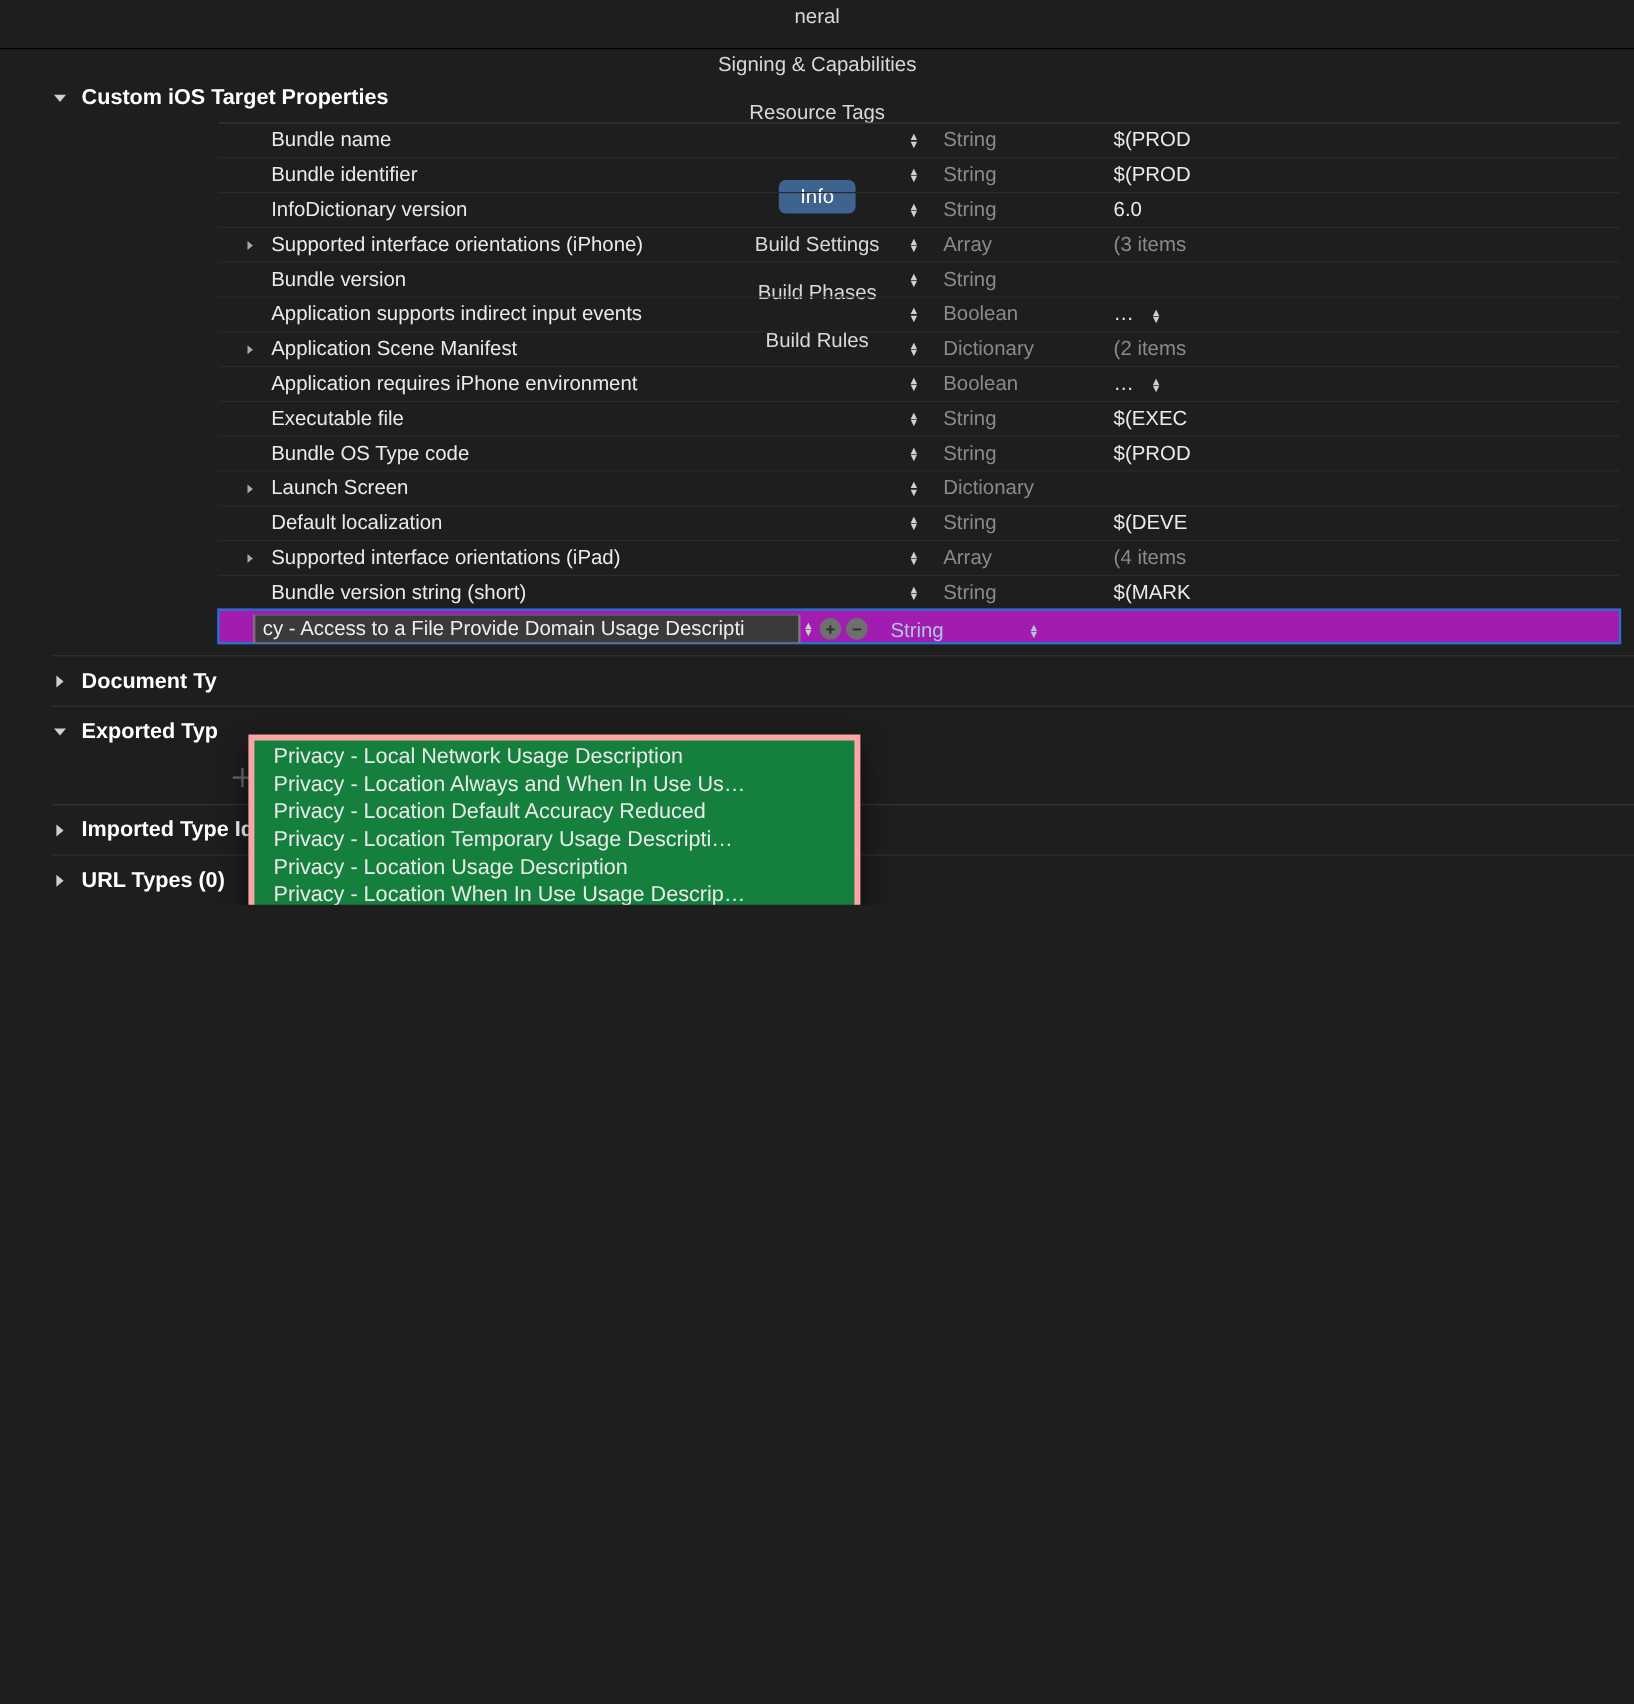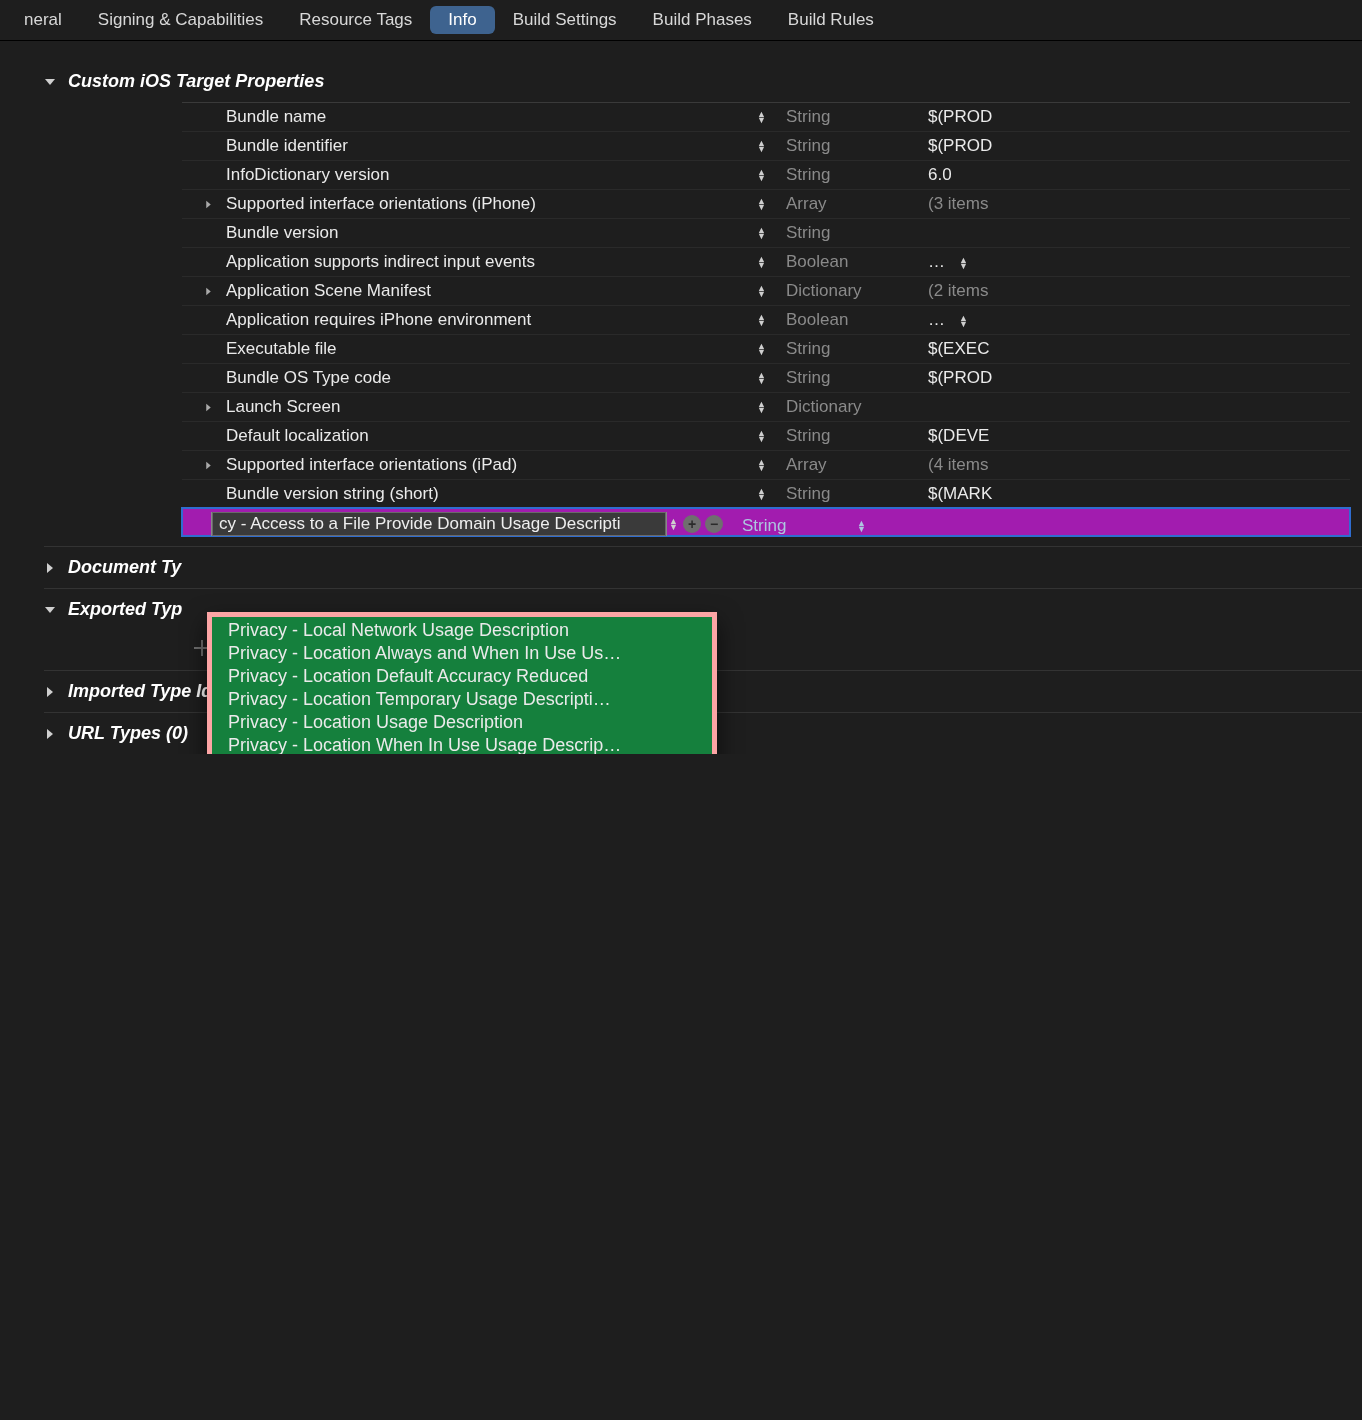--- a/index.html
+++ b/index.html
@@ -1,21 +1,21 @@
 <!DOCTYPE html>
 <html><head>
 <meta charset="utf-8">
 <style>
   html,body{margin:0;padding:0;background:#1e1e1e;color:#ddd;font-family:-apple-system,"SF Pro Text","Helvetica Neue",Arial,sans-serif;font-size:16px;-webkit-font-smoothing:antialiased;}
-  .tabs{display:flex;align-items:center;gap:0;border-bottom:1px solid #000;height:40px;padding:0 6px;background:#1e1e1e;font-size:17px;}
+  .tabs{display:flex;align-items:center;gap:12px;border-bottom:1px solid #000;height:40px;padding:0 6px;background:#1e1e1e;font-size:17px;flex-direction:column;}
   .tab{padding:4px 18px;border-radius:6px;color:#d8d8d8;white-space:nowrap;}
-  .tab.active{background:#3e638f;color:#fff;}
+  .tab.active{background:#3e638f;color:#fff;margin-top:30px;}
   .content{padding:12px 0 0 44px;position:relative;}
   .section{margin:8px 0 10px 0;}
-  .section-header{display:flex;align-items:center;gap:12px;padding:10px 0;font-size:18px;font-weight:700;color:#fff;font-style:italic;}
+  .section-header{display:flex;align-items:center;gap:12px;padding:10px 0;font-size:18px;font-weight:700;color:#fff;}
   .chevron{width:12px;height:12px;display:inline-flex;align-items:center;justify-content:center;}
   .chevron svg{fill:#cfcfcf;}
   .table{margin-left:138px;margin-right:12px;border-top:1px solid #3a3a3a;font-size:17px;}
   .thead{display:flex;align-items:center;border-bottom:1px solid #3a3a3a;height:34px;color:#eee;font-weight:400;}
   .col-key{flex:0 0 548px;padding-left:44px;}
   .col-type{flex:0 0 130px;border-left:1px solid #3a3a3a;padding-left:12px;}
   .col-value{flex:1;border-left:1px solid #3a3a3a;padding-left:12px;}
   .row{display:flex;align-items:center;height:28px;border-bottom:1px solid #2a2a2a;position:relative;}
   .row:last-child{border-bottom:none;}
   .k{flex:0 0 548px;display:flex;align-items:center;color:#eaeaea;position:relative;white-space:nowrap;overflow:hidden;}

